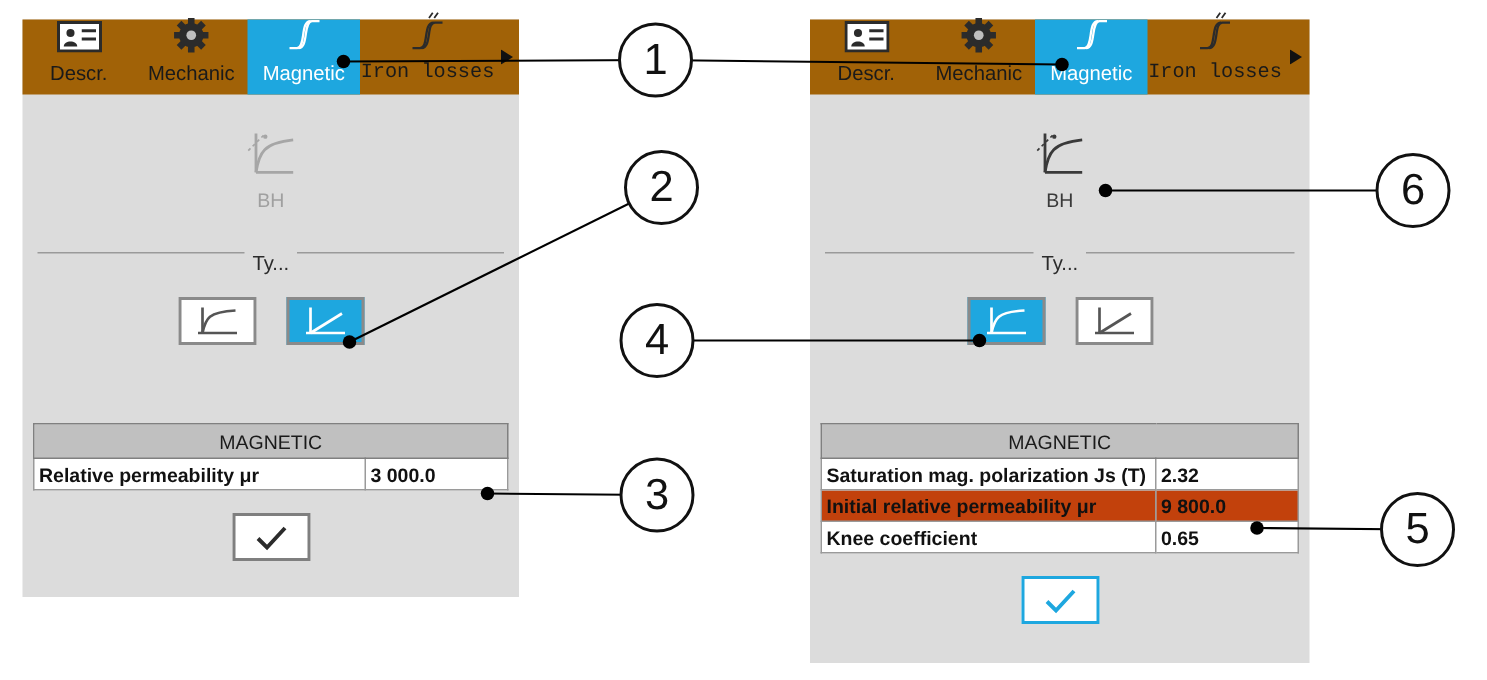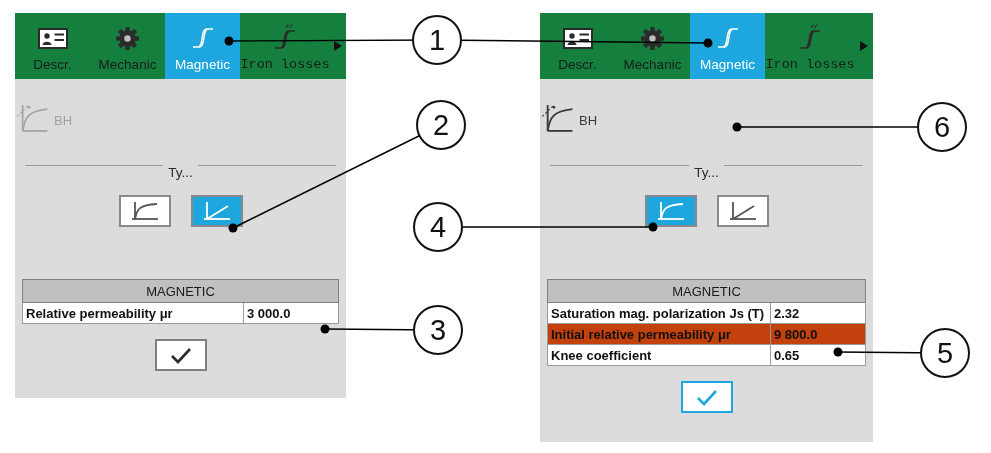--- a/index.html
+++ b/index.html
@@ -5,32 +5,32 @@
   html,body{margin:0;padding:0;background:#fff;}
   body{font-family:"Liberation Sans", sans-serif;}
   .canvas{position:relative;width:991px;height:453px;background:#fff;overflow:hidden;}
 
   
   .panel{position:absolute;background:#dcdcdc;}
   .panel-left{left:15px;top:13px;width:331px;height:385px;}
   .panel-right{left:540px;top:13px;width:333px;height:429px;}
 
   
-  .tabbar{display:flex;height:66px;background:#15803d;align-items:stretch;}
+  .tabbar{display:flex;height:50px;background:#a16207;align-items:stretch;}
   .tab{display:flex;flex-direction:column;align-items:center;justify-content:flex-end;
        padding-bottom:7px;gap:5px;cursor:default;}
   .tab-descr{width:75px;} .tab-mechanic{width:75px;} .tab-magnetic{width:75px;} .tab-iron{width:90px;font-family:Liberation Mono, monospace;}
   .tab.active{background:#1ea7df;}
   .tab-label{font-size:13.5px;color:#1a1a1a;white-space:nowrap;}
   .tab.active .tab-label{color:#fff;}
   .tab-icon{height:28px;display:flex;align-items:center;justify-content:center;}
   .tab-overflow{flex:1;display:flex;align-items:center;justify-content:center;}
 
   
-  .bh-block{margin-top:24px;display:flex;flex-direction:row;align-items:center;gap:3px;}
+  .bh-block{margin-top:24px;display:flex;flex-direction:column;align-items:center;gap:3px;}
   .bh-label{font-size:13px;}
   .bh-enabled .bh-label{color:#3a3a3a;}
   .bh-disabled .bh-label{color:#a0a0a0;}
 
   
   .type-sep{display:flex;align-items:flex-start;margin:27px 10px 0;}
   .sep-line{flex:1;border-top:1px solid #9a9a9a;}
   .sep-text{font-size:13.5px;color:#2b2b2b;margin:0 5px;}
 
   

